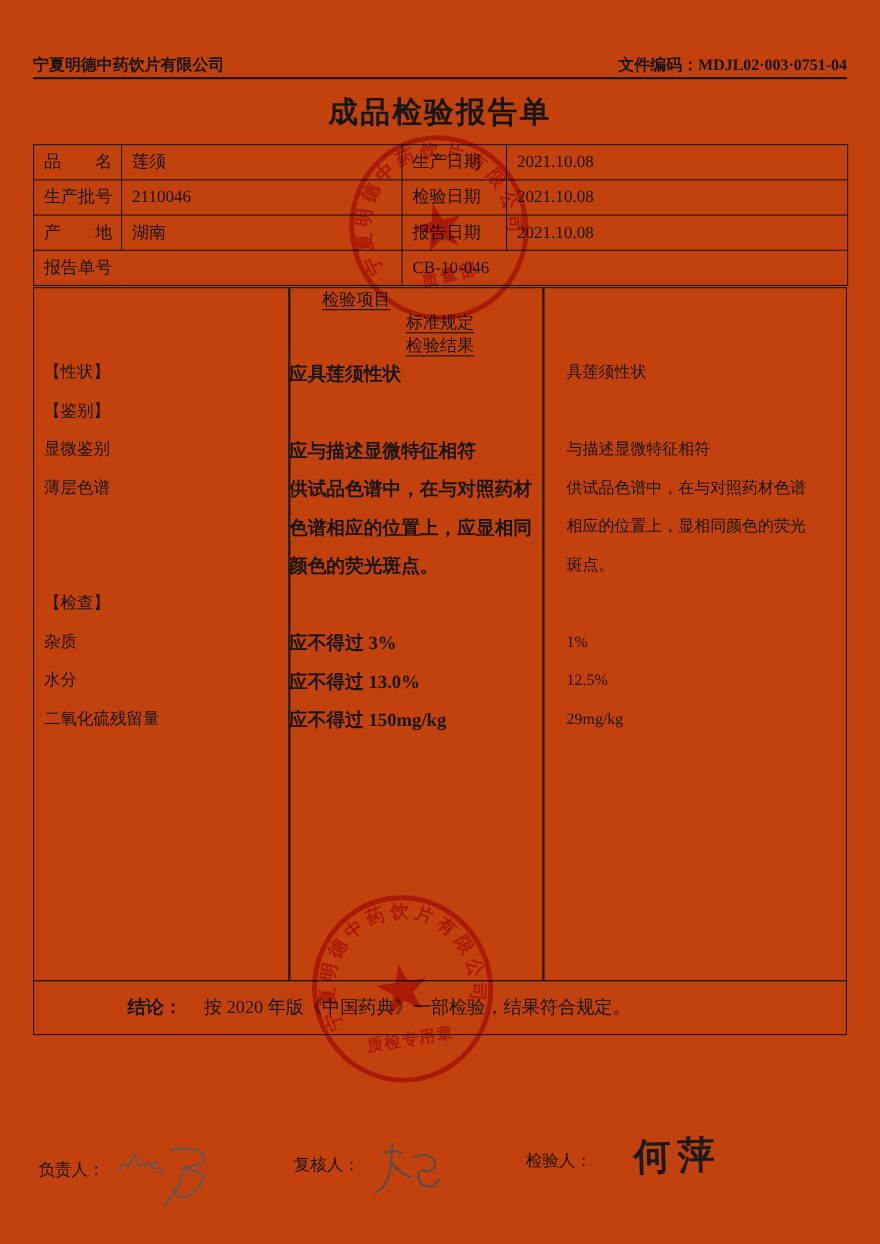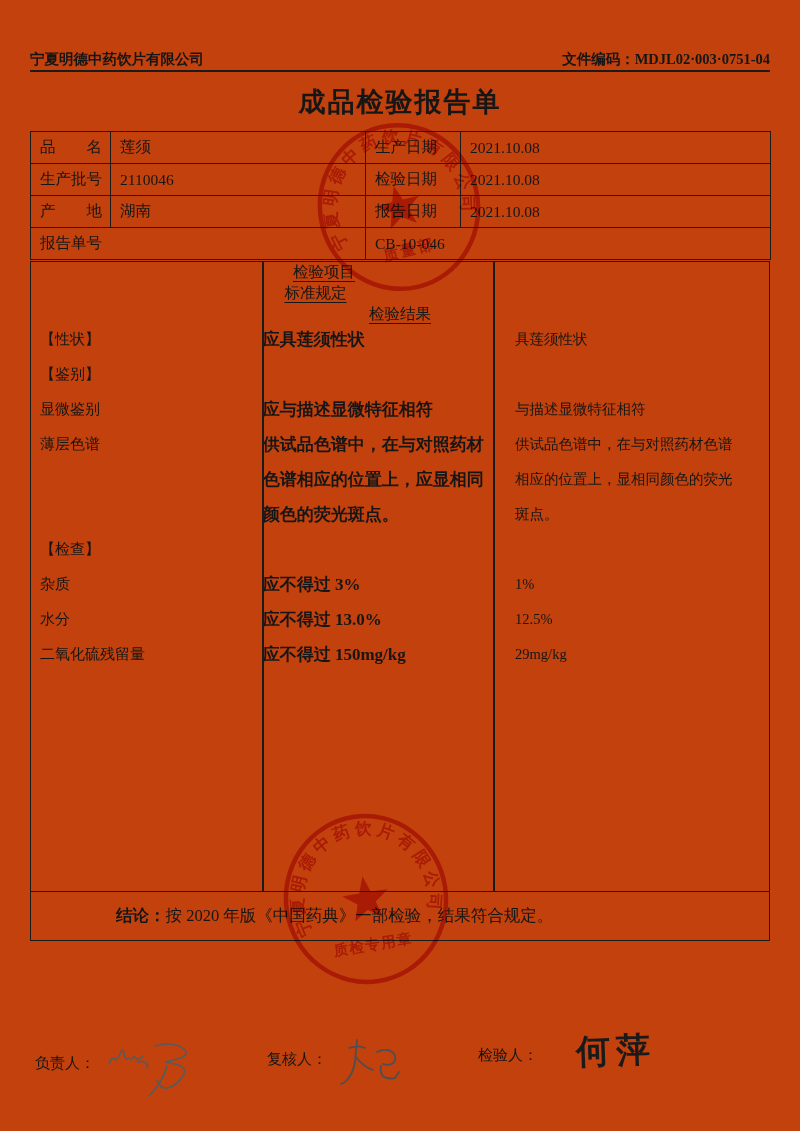--- a/index.html
+++ b/index.html
@@ -15,31 +15,31 @@
   .title{position:absolute;left:0;top:84px;width:800px;text-align:center;font-size:27px;font-weight:bold;letter-spacing:2px;}
   
   .info-table{position:absolute;left:30px;top:131px;width:740px;border-collapse:collapse;table-layout:fixed;font-size:15.5px;}
   .info-table td{border:1.5px solid #1b1b1b;height:31px;padding:0 0 0 9px;vertical-align:middle;}
   
   .insp{position:absolute;left:30px;top:261px;width:740px;height:631px;border:1.5px solid #1b1b1b;box-sizing:border-box;}
   .vline{position:absolute;top:0;bottom:0;width:1.5px;background:#1b1b1b;}
   .vline.v1{left:231px;} .vline.v2{left:462px;}
   .insp-head{display:flex;height:38px;align-items:center;font-size:15.5px;flex-direction:column;}
   .insp-head .h1{width:232px;padding-left:9px;box-sizing:border-box;}
-  .insp-head .h2{width:231px;}
+  .insp-head .h2{width:231px;text-align:center;}
   .insp-head .h3{width:274px;text-align:center;}
   .insp-head span u{text-underline-offset:4px;}
   .insp-body{padding-top:22px;}
   .irow{display:flex;min-height:35px;}
   .irow .ci{width:232px;box-sizing:border-box;padding-left:9px;font-size:15px;line-height:35px;}
   .irow .cs{width:263px;box-sizing:border-box;padding-left:9px;font-size:17px;line-height:35px;font-weight:bold;}
   .irow .cr{width:274px;box-sizing:border-box;padding-left:9px;font-size:14.5px;line-height:35px;}
   .irow .cs > span,.irow .cr > span{display:block;max-width:223px;}
   
-  .concl{position:absolute;left:30px;top:891px;width:740px;height:50px;border:1.5px solid #1b1b1b;box-sizing:border-box;display:flex;align-items:center;padding-left:85px;font-size:16.5px;}
+  .concl{position:absolute;left:30px;top:891px;width:740px;height:50px;border:1.5px solid #1b1b1b;box-sizing:border-box;display:flex;align-items:center;padding-left:85px;font-size:16.5px;gap:20px;}
   .concl .lbl{font-weight:bold;}
   .note{position:absolute;left:30px;top:940px;width:740px;height:64px;border:1.5px solid #1b1b1b;box-sizing:border-box;padding:4px 14px 0 8px;font-size:15.2px;line-height:27px;text-indent:42px;}
   
   .sigs{position:absolute;left:30px;top:1022px;width:740px;height:70px;font-size:15px;}
   .sig-group{position:absolute;top:10px;display:flex;align-items:center;}
   .sig-group.g1{left:5px;} .sig-group.g2{left:237px;} .sig-group.g3{left:448px;}
   .scribble{margin-left:8px;position:relative;top:4px;}
   .hand-name{font-size:34px;font-weight:600;letter-spacing:6px;margin-left:38px;display:inline-block;transform:rotate(-2deg);position:relative;top:-4px;color:#1a1a1a;}
   
   .stamp{position:absolute;mix-blend-mode:multiply;opacity:.82;}

